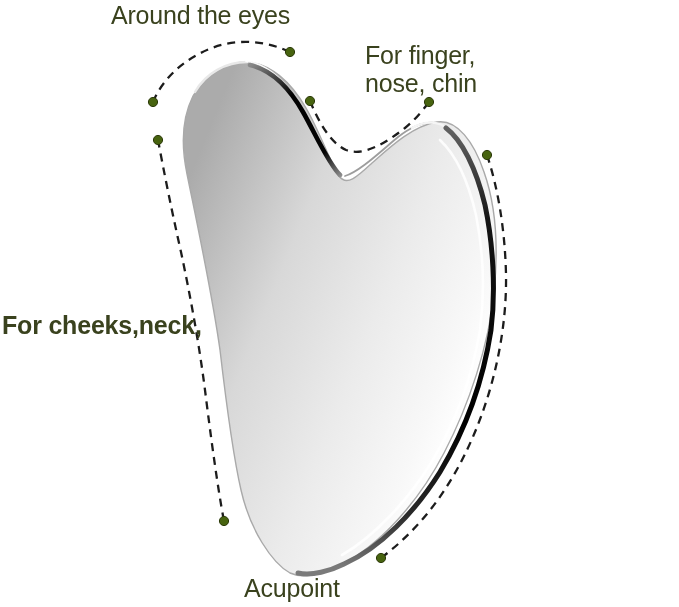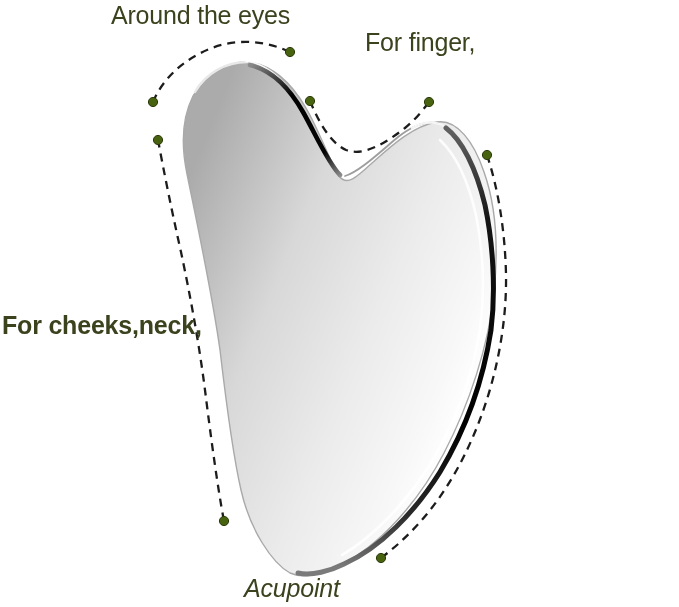--- a/index.html
+++ b/index.html
@@ -14,24 +14,24 @@
   .lbl{
     position:absolute;
     color:#3a421e;
     font-size:25px;
     line-height:28px;
     letter-spacing:-0.2px;
     white-space:nowrap;
   }
   .lbl span{display:block;}
   #lbl-around-eyes{left:111px;top:1px;}
-  #lbl-finger{left:365px;top:28px;}
+  #lbl-finger{left:365px;top:41px;}
   #lbl-cheeks{left:2px;top:311px;font-weight:bold;}
   #lbl-back{left:507px;top:366px;}
-  #lbl-acupoint{left:244px;top:574px;font-style:italic;}
+  #lbl-acupoint{left:244px;top:574px;}
 </style>
 </head>
 <body>
 
 <div class="stage">
 
   <svg width="679" height="607" viewBox="0 0 679 607">
     <defs>
       <linearGradient id="gradMetal" gradientUnits="userSpaceOnUse" x1="180" y1="200" x2="500" y2="330">
         <stop offset="0" stop-color="#ababab"></stop>
@@ -115,20 +115,21 @@
       <circle cx="381" cy="558" r="4.6" fill="#47630f"></circle>
     </g>
   </svg>
 
   <div class="lbl" id="lbl-around-eyes">
     <span>Around the eyes</span>
   </div>
 
   <div class="lbl" id="lbl-finger">
     <span>For finger,</span>
+    <span>nose, chin</span>
   </div>
 
   <div class="lbl" id="lbl-cheeks">
     <span>For cheeks,neck,</span>
   </div>
 
 
   <div class="lbl" id="lbl-acupoint">
     <span>Acupoint</span>
   </div>

